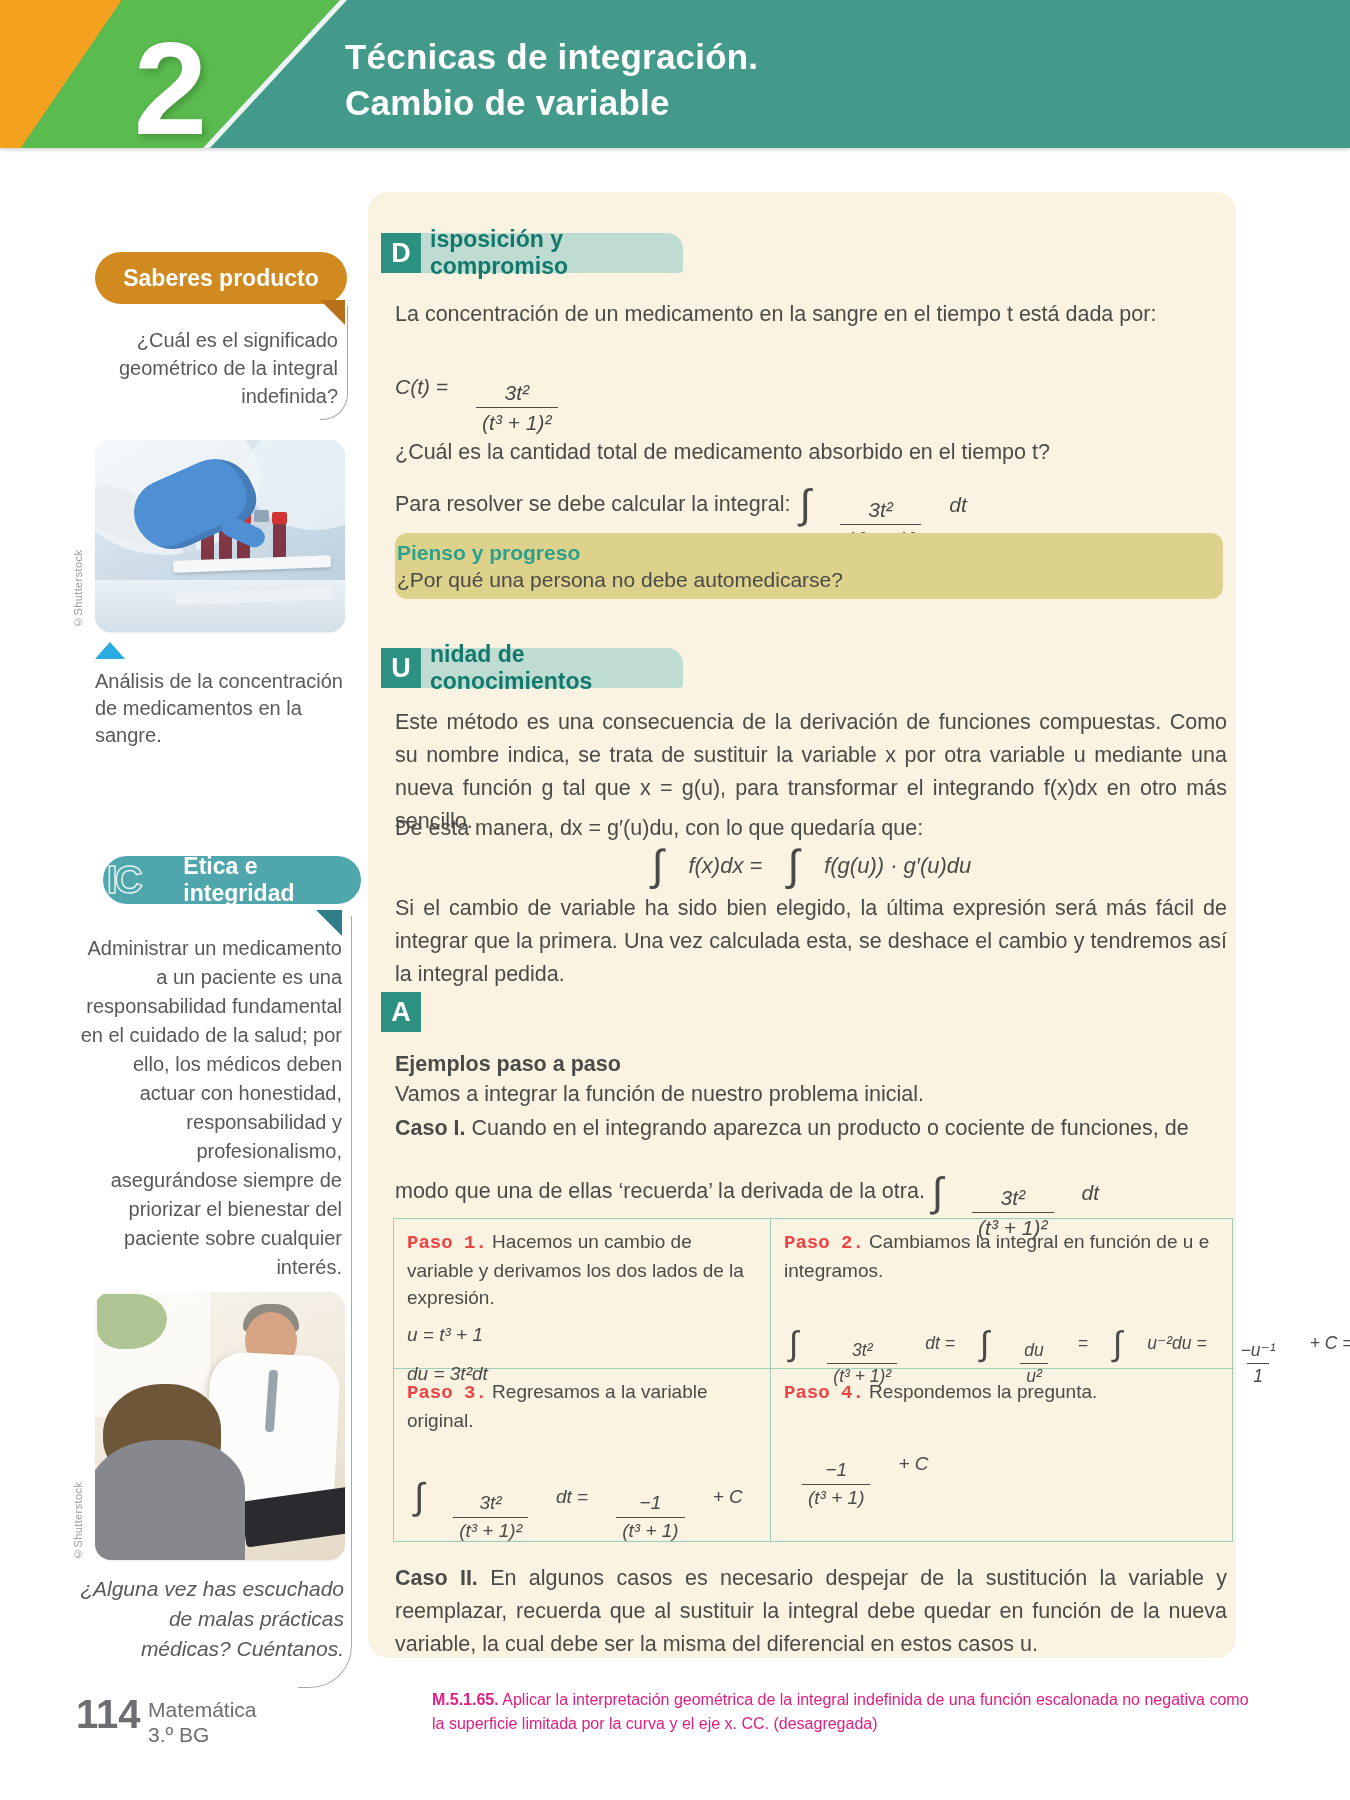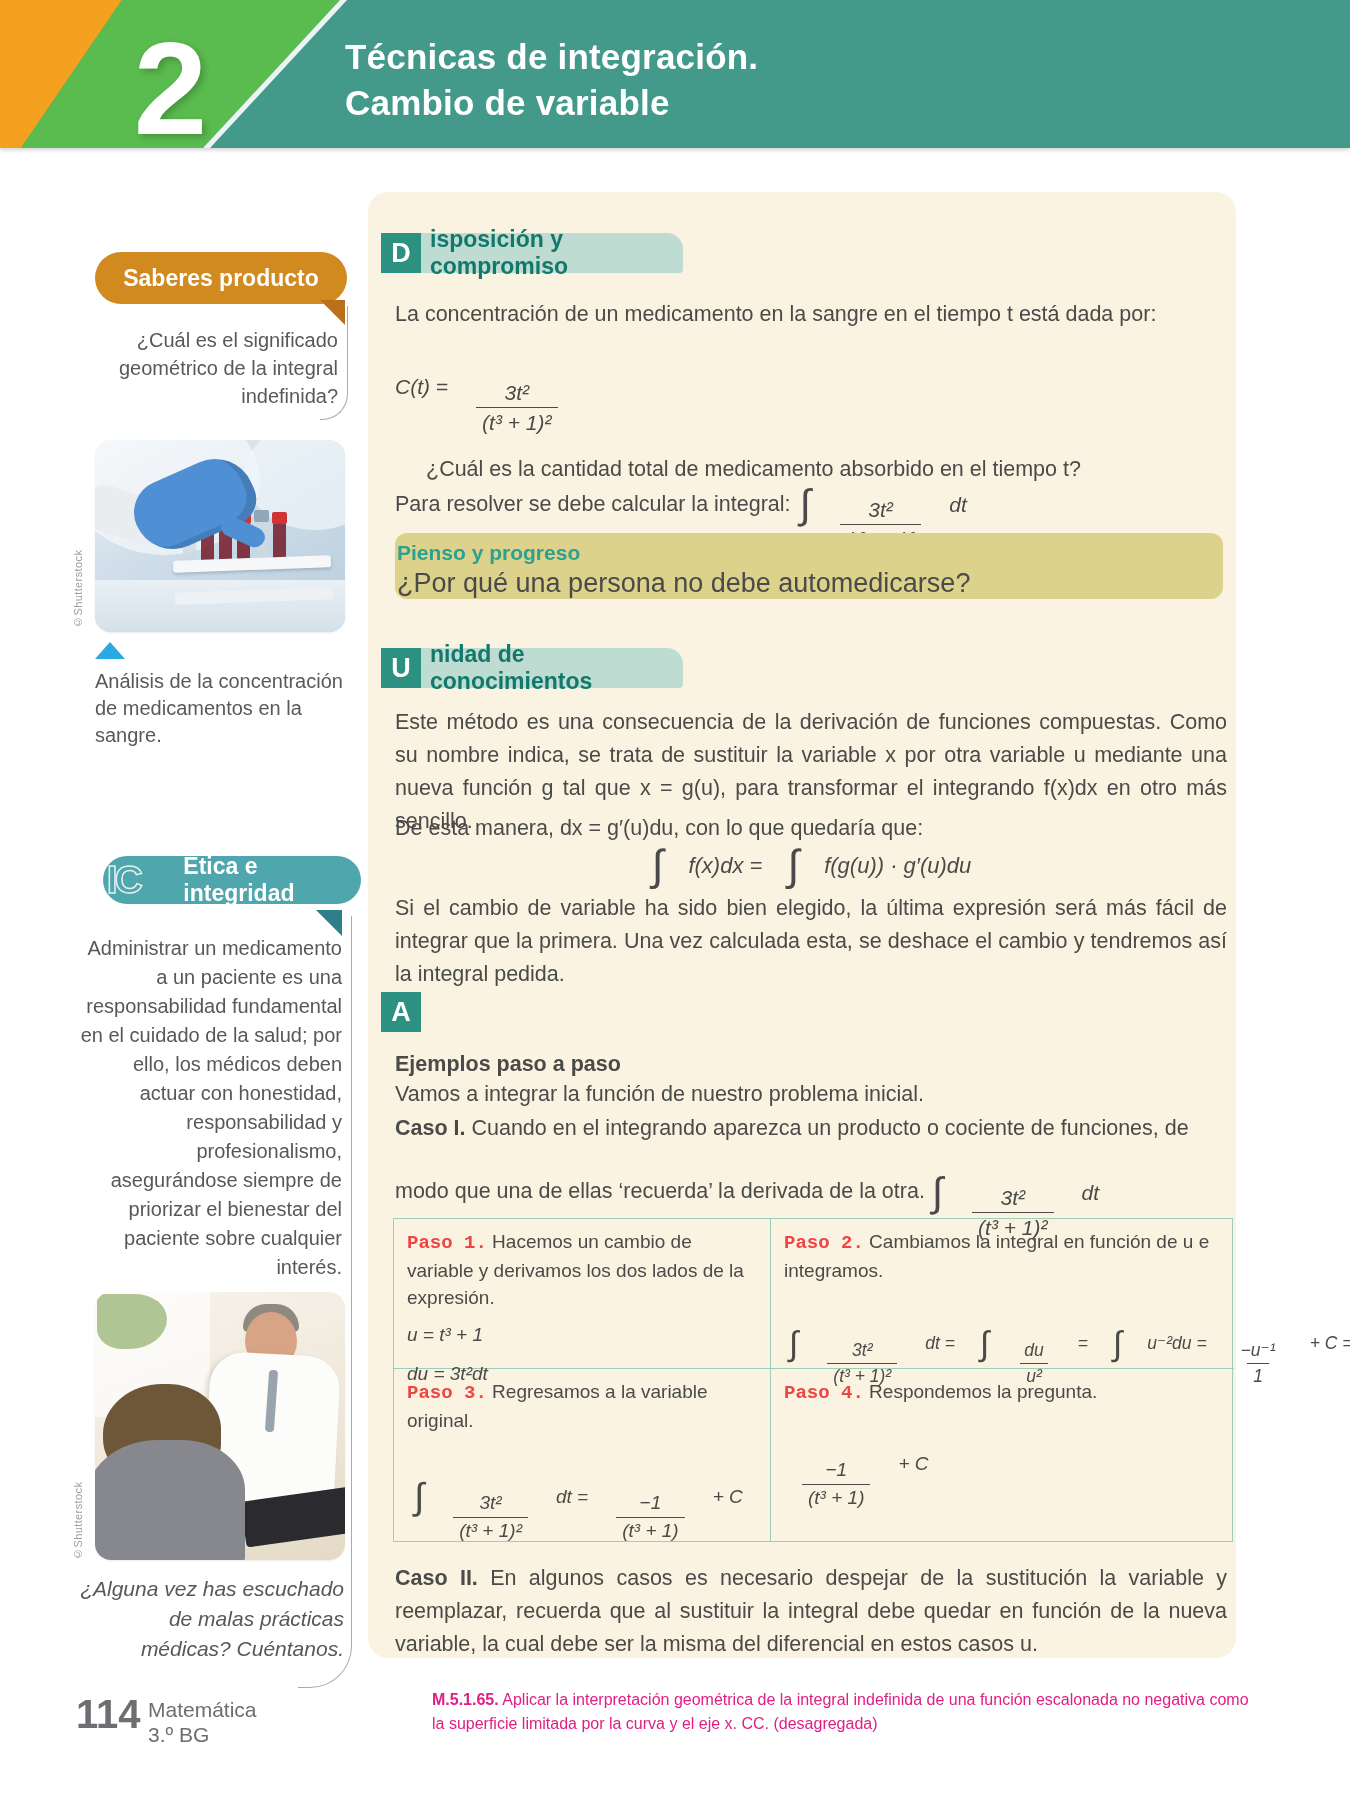--- a/index.html
+++ b/index.html
@@ -44,21 +44,21 @@
   .formula .num { padding:0 6px 3px; line-height:1.1;margin-top:41px; }
   .formula .den { border-top:1.8px solid #4a4a48; padding:3px 6px 0; line-height:1.1; }
   .formula .intg { font-size:1.95em; font-style:normal; font-weight:300; line-height:.8; margin:0 1px; }
   .f-block { position:absolute; }
   .f-small { font-size:17.5px; }
 
   
   .pienso { position:absolute; left:395px; top:533px; width:828px; height:66px;
             background:#ddd28c; border-radius:12px; padding:8px 2px; }
   .pienso-title { color:#2fa08d; font-weight:700; font-size:21px; }
-  .pienso-q { color:#4a4a48; font-size:27px; margin-top:3px; }
+  .pienso-q { color:#4a4a48; font-size:21px; margin-top:3px; }
 
   
   .steps { position:absolute; left:393px; top:1218px; width:840px;
            display:grid; grid-template-columns:377px 463px; grid-template-rows:150px 172px;
            border:1.5px solid #9ecdbc; background:transparent; }
   .cell { padding:9px 13px; font-size:19px; line-height:27px; color:#4a4a48; }
   .cell.c1, .cell.c3 { border-right:1.5px solid #9ecdbc; }
   .cell.c1, .cell.c2 { border-bottom:1.5px solid #9ecdbc; }
   .paso { color:#ef4444; font-weight:700;font-family:Liberation Mono, monospace; }
 
@@ -166,21 +166,21 @@
   <div class="para" style="top:298px;">La concentración de un medicamento en la sangre en el tiempo t está dada por:</div>
 
   <span class="formula f-block" style="left:395px; top:340px;">
       <span>C(t) = </span>
       <span class="frac">
         <span class="num">3t²</span>
         <span class="den">(t³ + 1)²</span>
       </span>
     </span>
 
-  <div class="para" style="top:453px;margin-left:31px;">¿Cuál es la cantidad total de medicamento absorbido en el tiempo t?</div>
+  <div class="para" style="top:436px;">¿Cuál es la cantidad total de medicamento absorbido en el tiempo t?</div>
 
   <div class="para" style="top:458px; height:92px; display:flex; align-items:center; gap:8px;">
     <span>Para resolver se debe calcular la integral:</span>
     <span class="formula">
         <span class="intg">∫</span>
         <span class="frac">
           <span class="num">3t²</span>
           <span class="den">(t³ + 1)²</span>
         </span>
         <span> dt</span>

